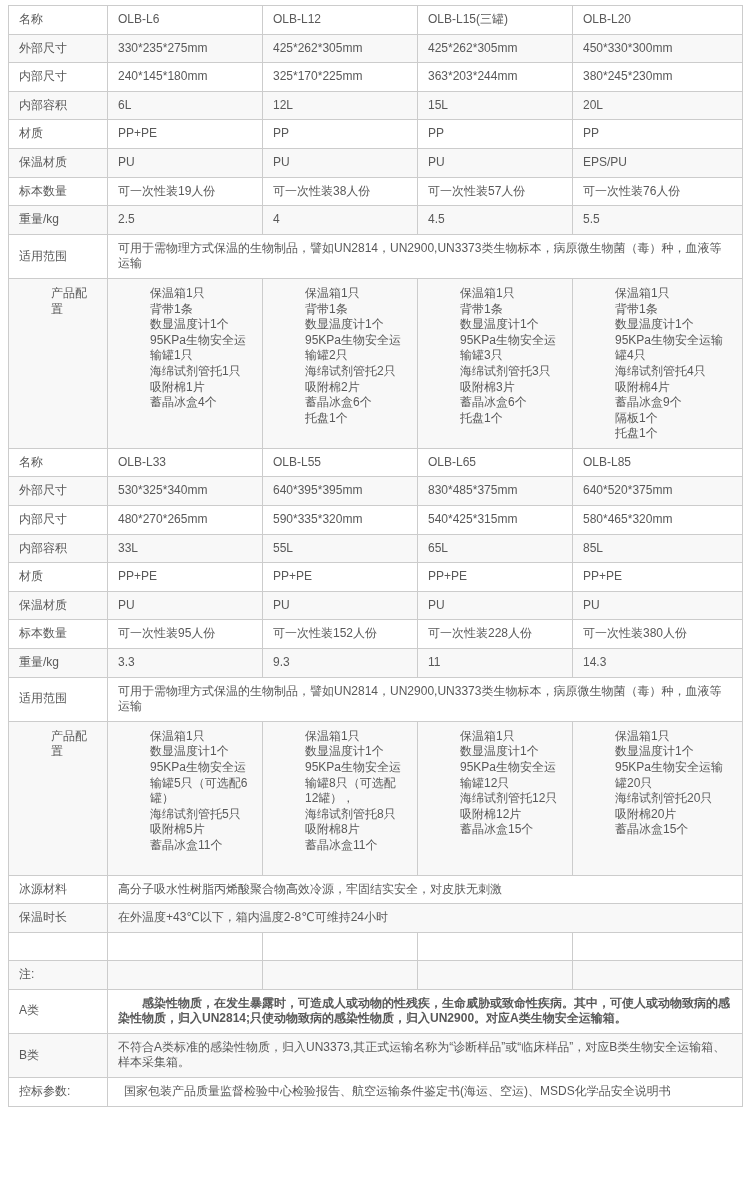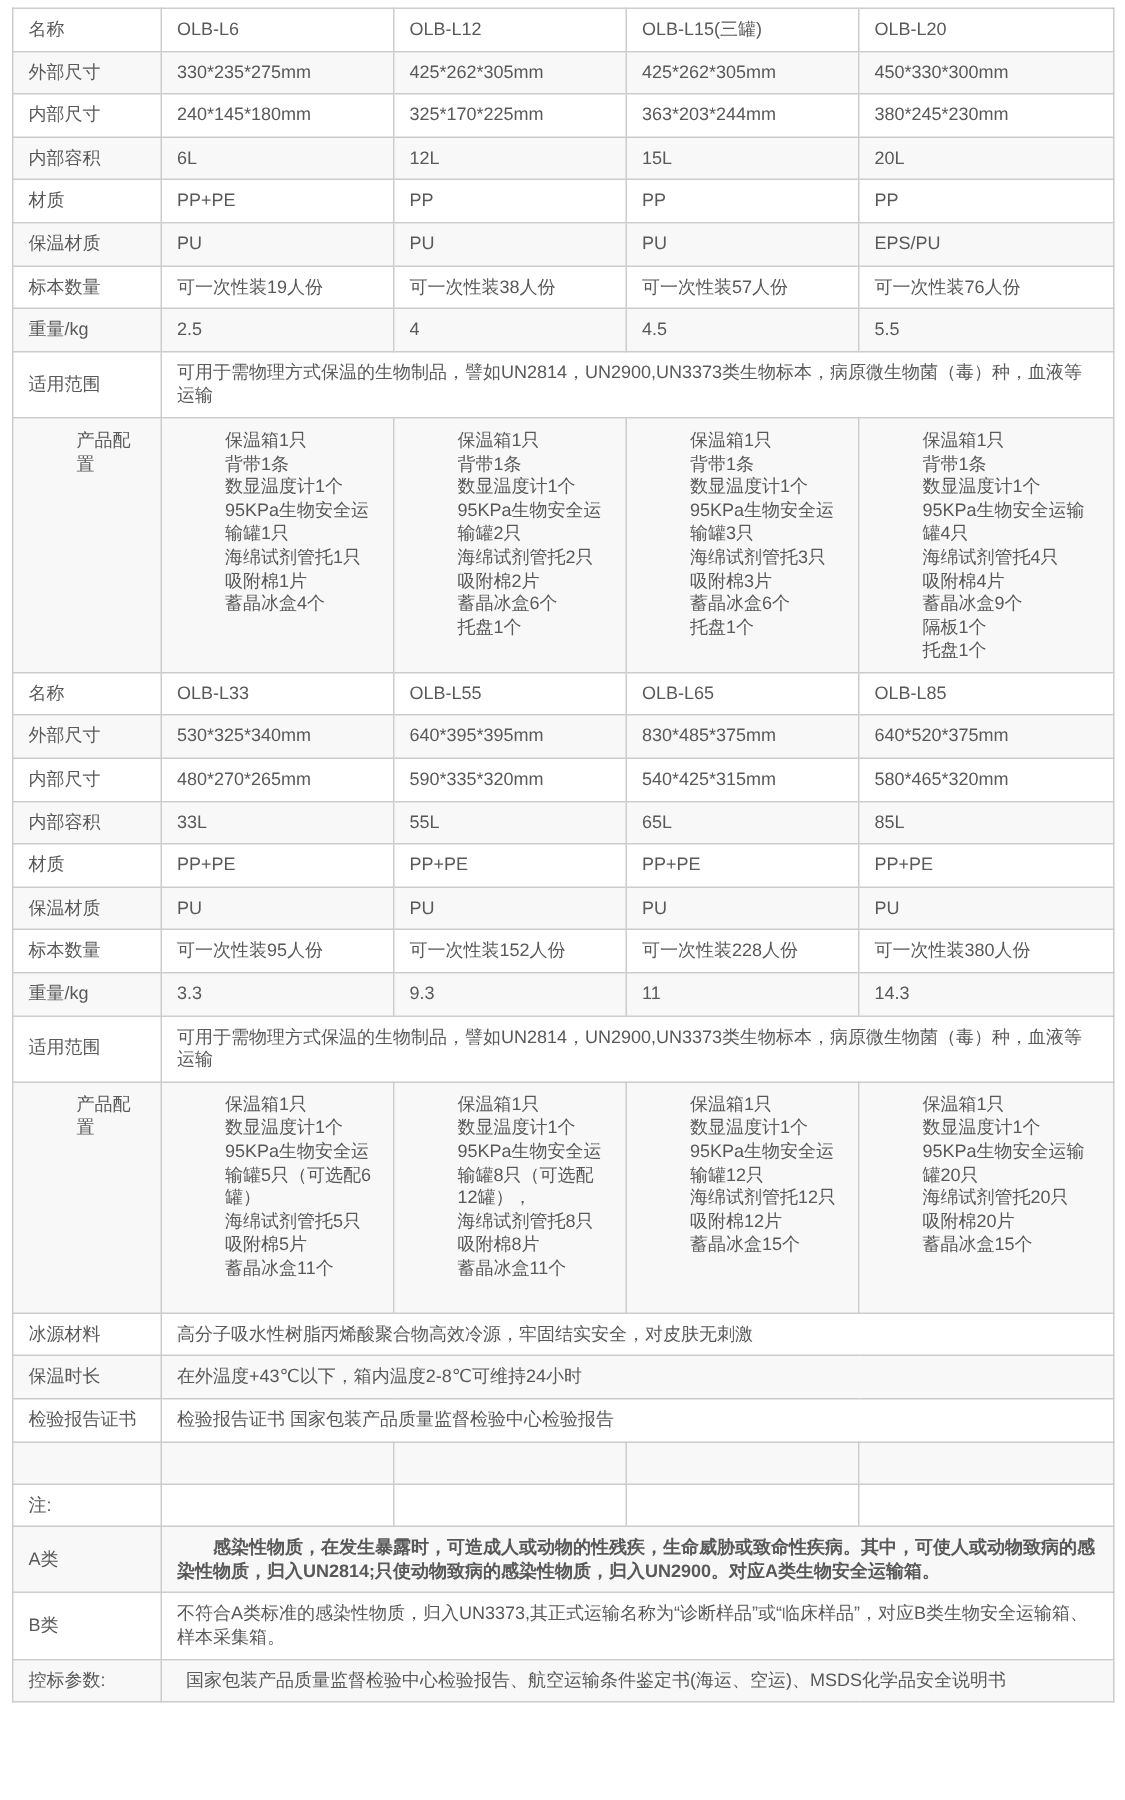--- a/index.html
+++ b/index.html
@@ -191,24 +191,20 @@
 
       <tr>
         <td>冰源材料</td>
         <td colspan="4">高分子吸水性树脂丙烯酸聚合物高效冷源，牢固结实安全，对皮肤无刺激</td>
       </tr>
       <tr>
         <td>保温时长</td>
         <td colspan="4">在外温度+43℃以下，箱内温度2-8℃可维持24小时</td>
       </tr>
       <tr>
-        <td>检验报告证书</td>
-        <td colspan="4">检验报告证书 国家包装产品质量监督检验中心检验报告</td>
-      </tr>
-      <tr>
         <td></td>
         <td></td>
         <td></td>
         <td></td>
         <td></td>
       </tr>
       <tr>
         <td>注:</td>
         <td></td>
         <td></td>

